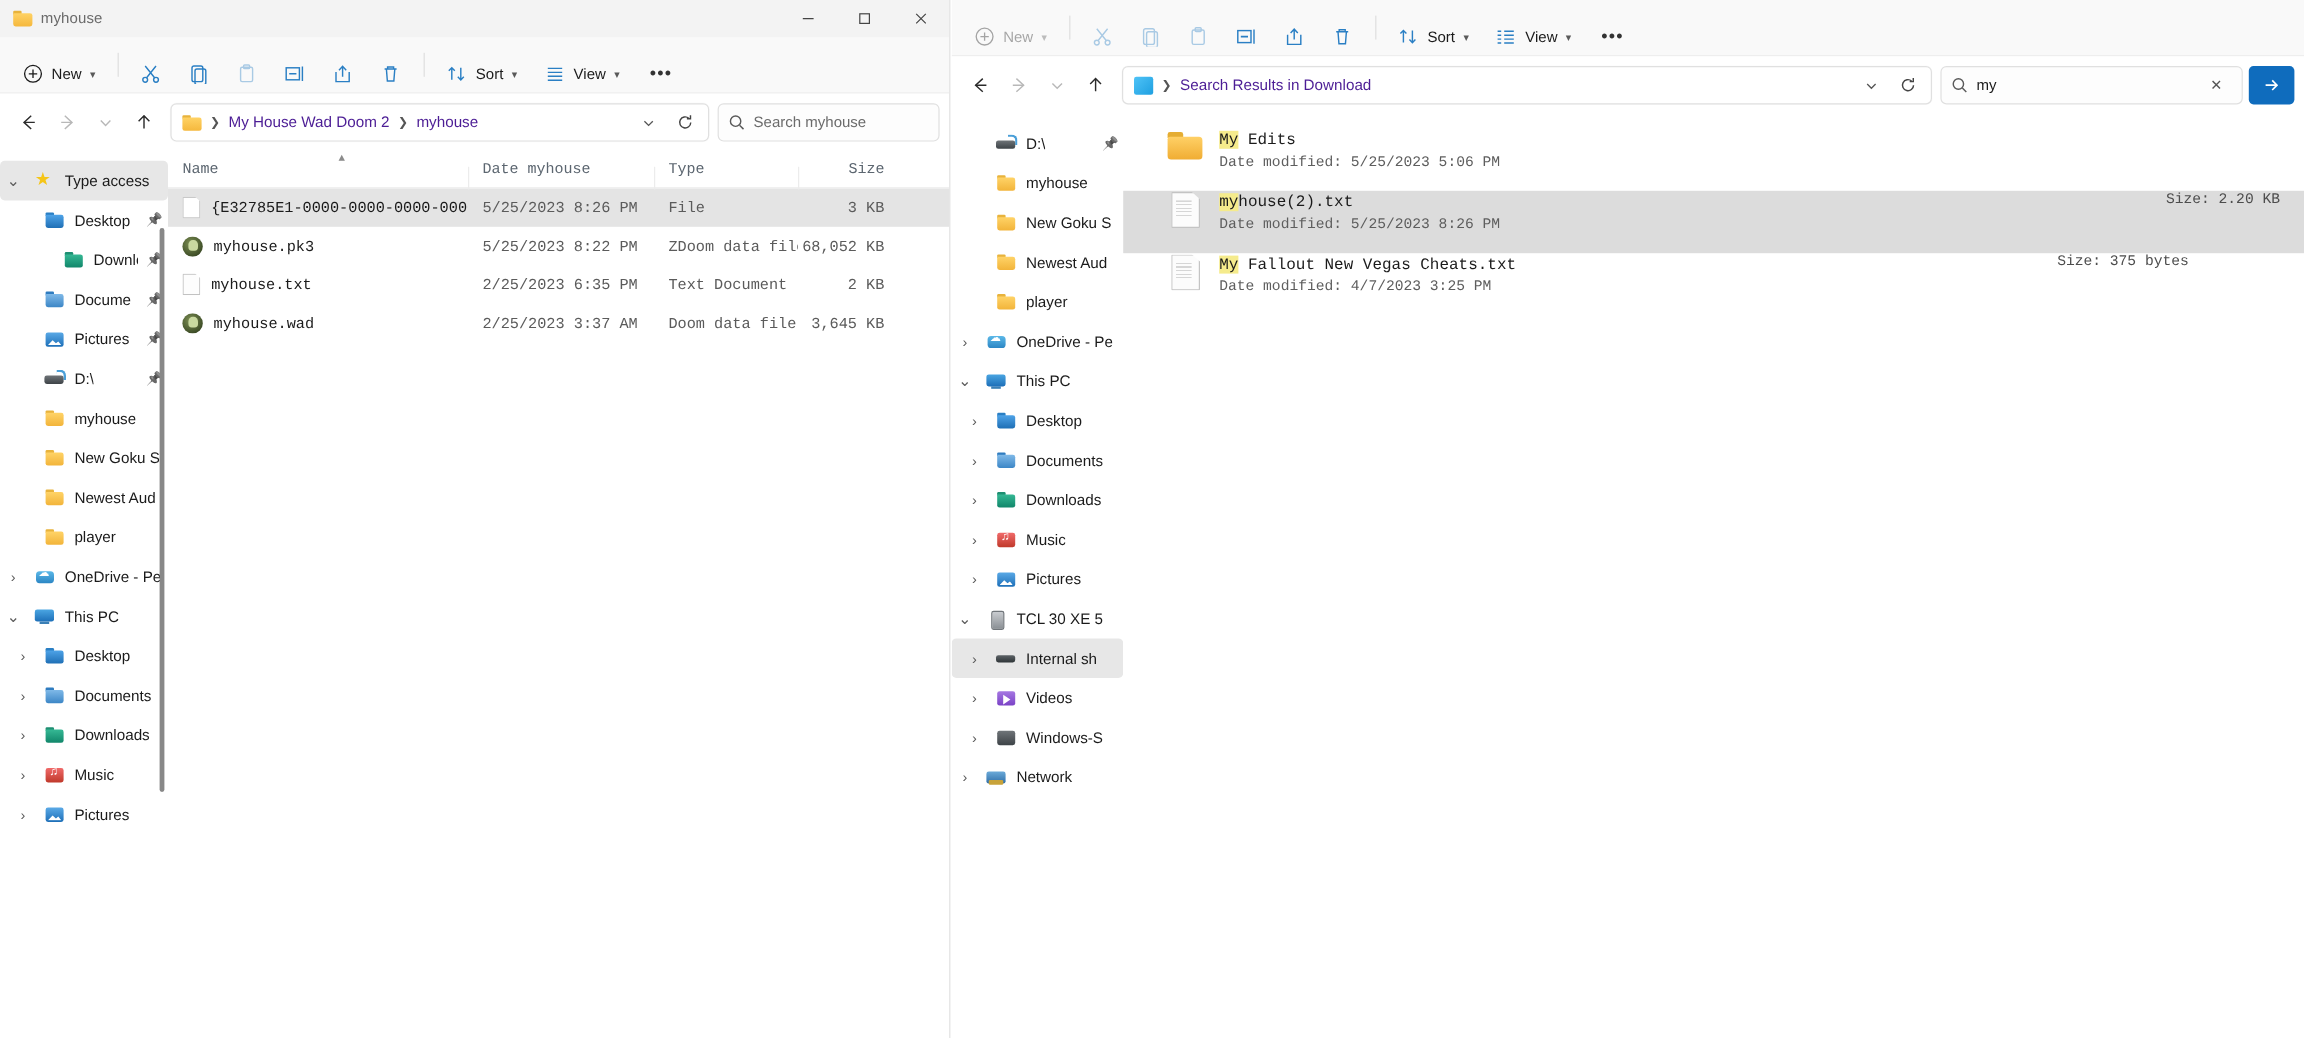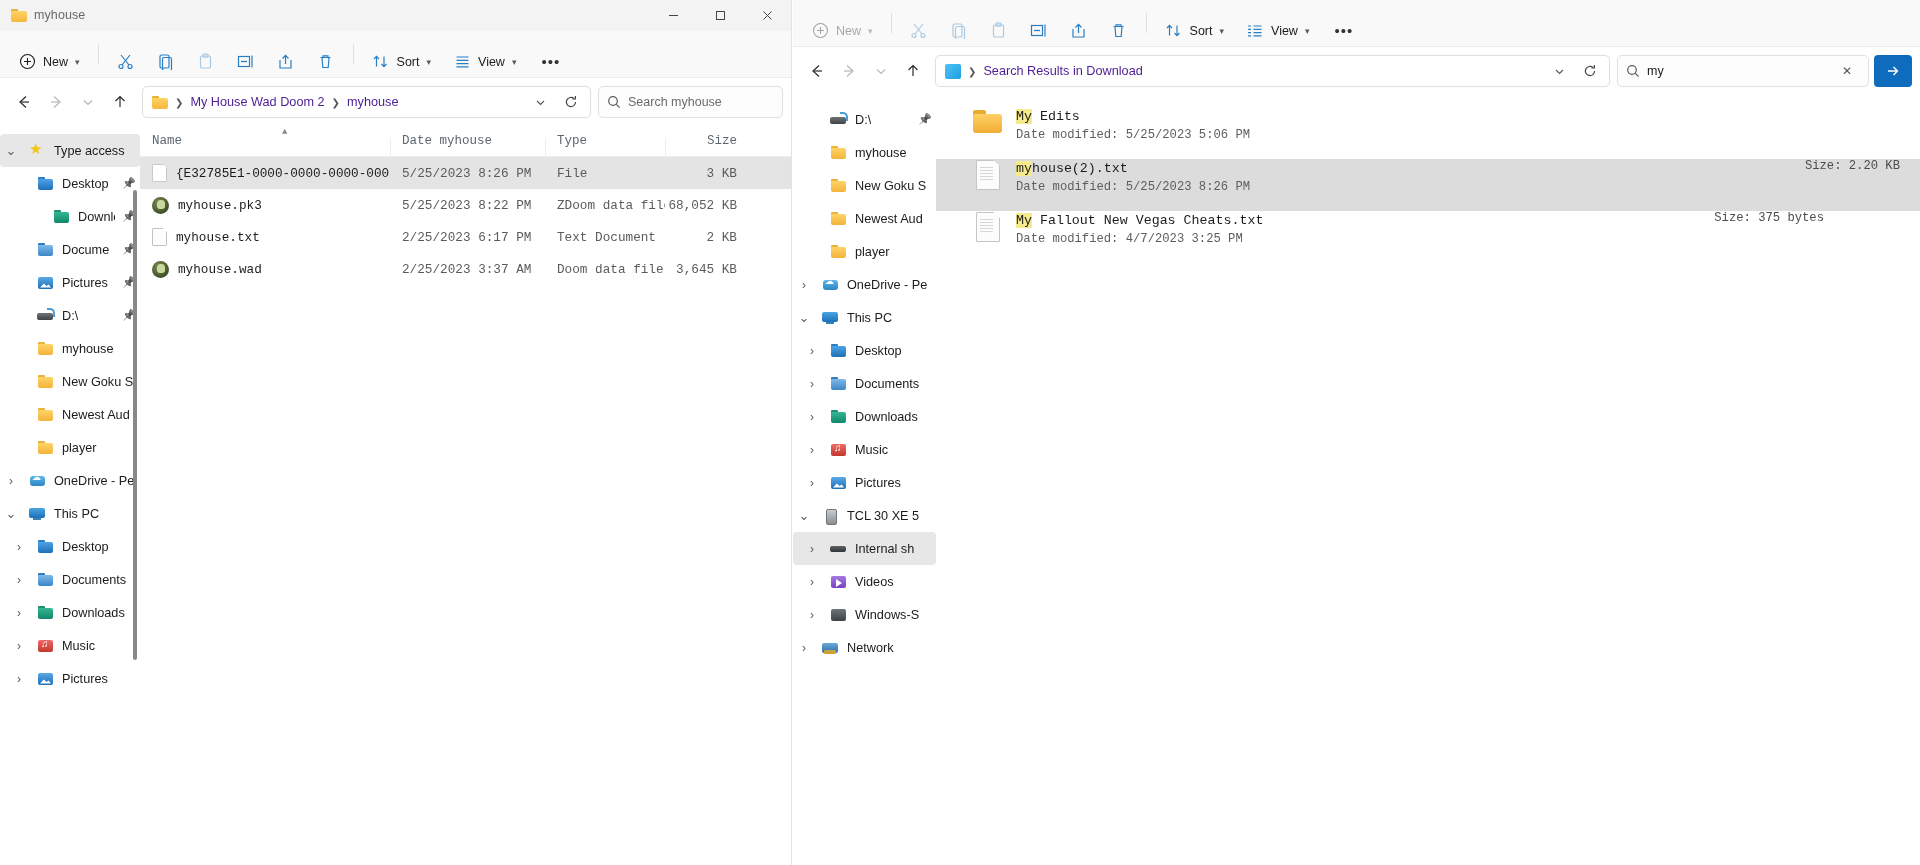--- a/index.html
+++ b/index.html
@@ -470,21 +470,21 @@
               </div>
               <div class="fcell c-date f-date">5/25/2023 8:22 PM</div>
               <div class="fcell c-type f-type">ZDoom data file</div>
               <div class="fcell c-size f-size">68,052 KB</div>
             </div>
             <div class="frow">
               <div class="fcell c-name fname">
                 <span class="file-ico txt"></span>
                 <span>myhouse.txt</span>
               </div>
-              <div class="fcell c-date f-date">2/25/2023 6:17 PM</div>
+              <div class="fcell c-date f-date">2/25/2023 6:35 PM</div>
               <div class="fcell c-type f-type">Text Document</div>
               <div class="fcell c-size f-size">2 KB</div>
             </div>
             <div class="frow">
               <div class="fcell c-name fname">
                 <span class="file-ico doom"></span>
                 <span>myhouse.wad</span>
               </div>
               <div class="fcell c-date f-date">2/25/2023 3:37 AM</div>
               <div class="fcell c-type f-type">Doom data file</div>

